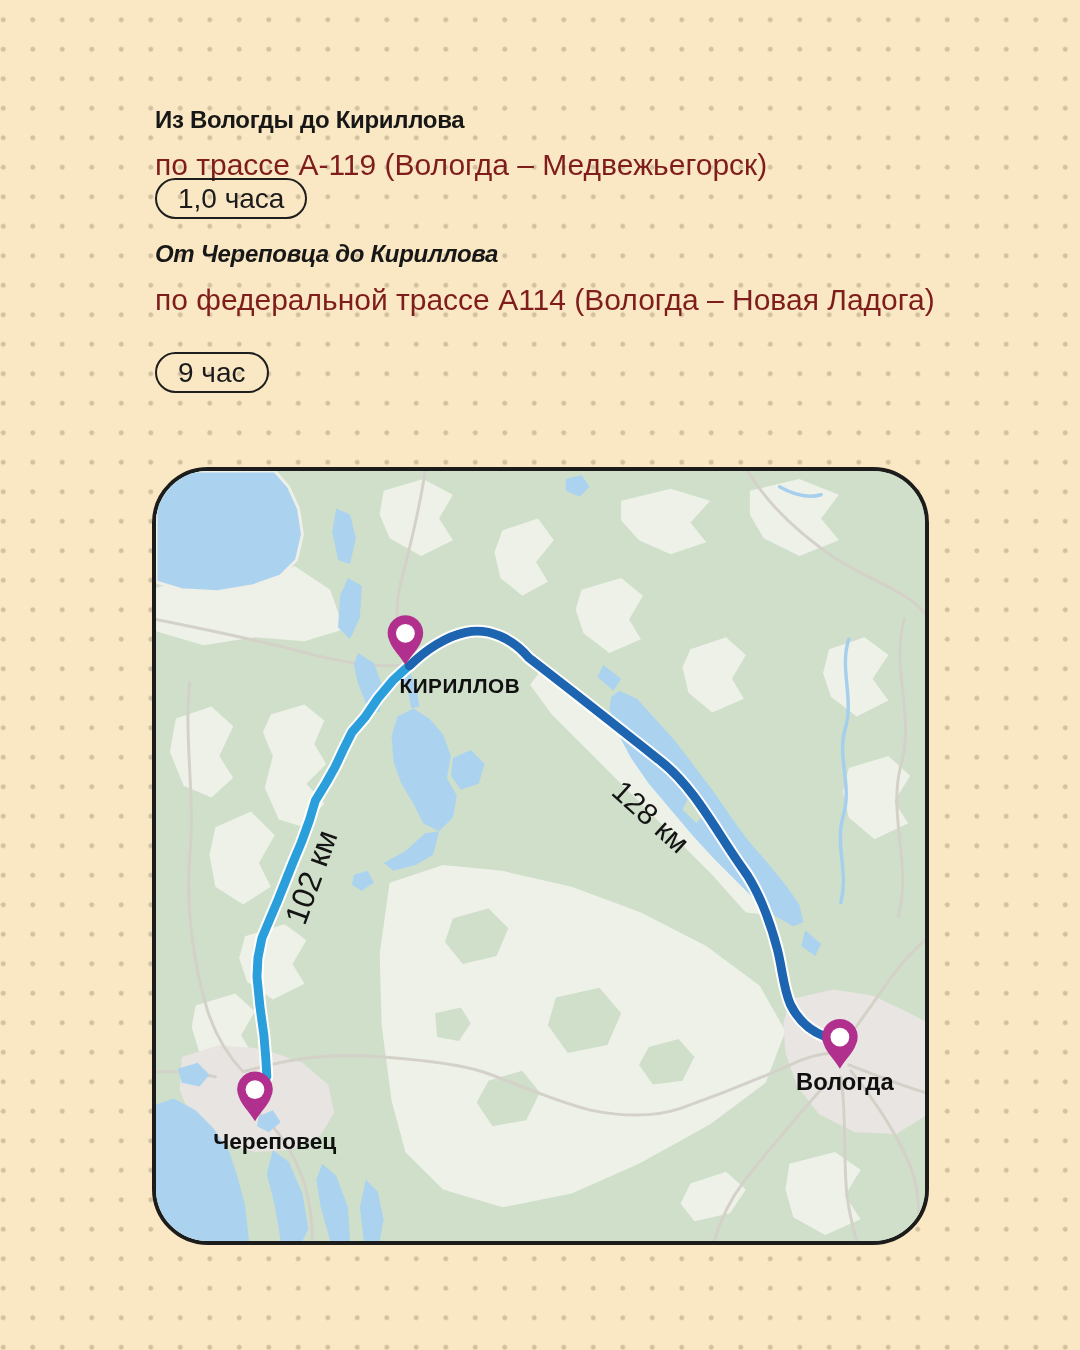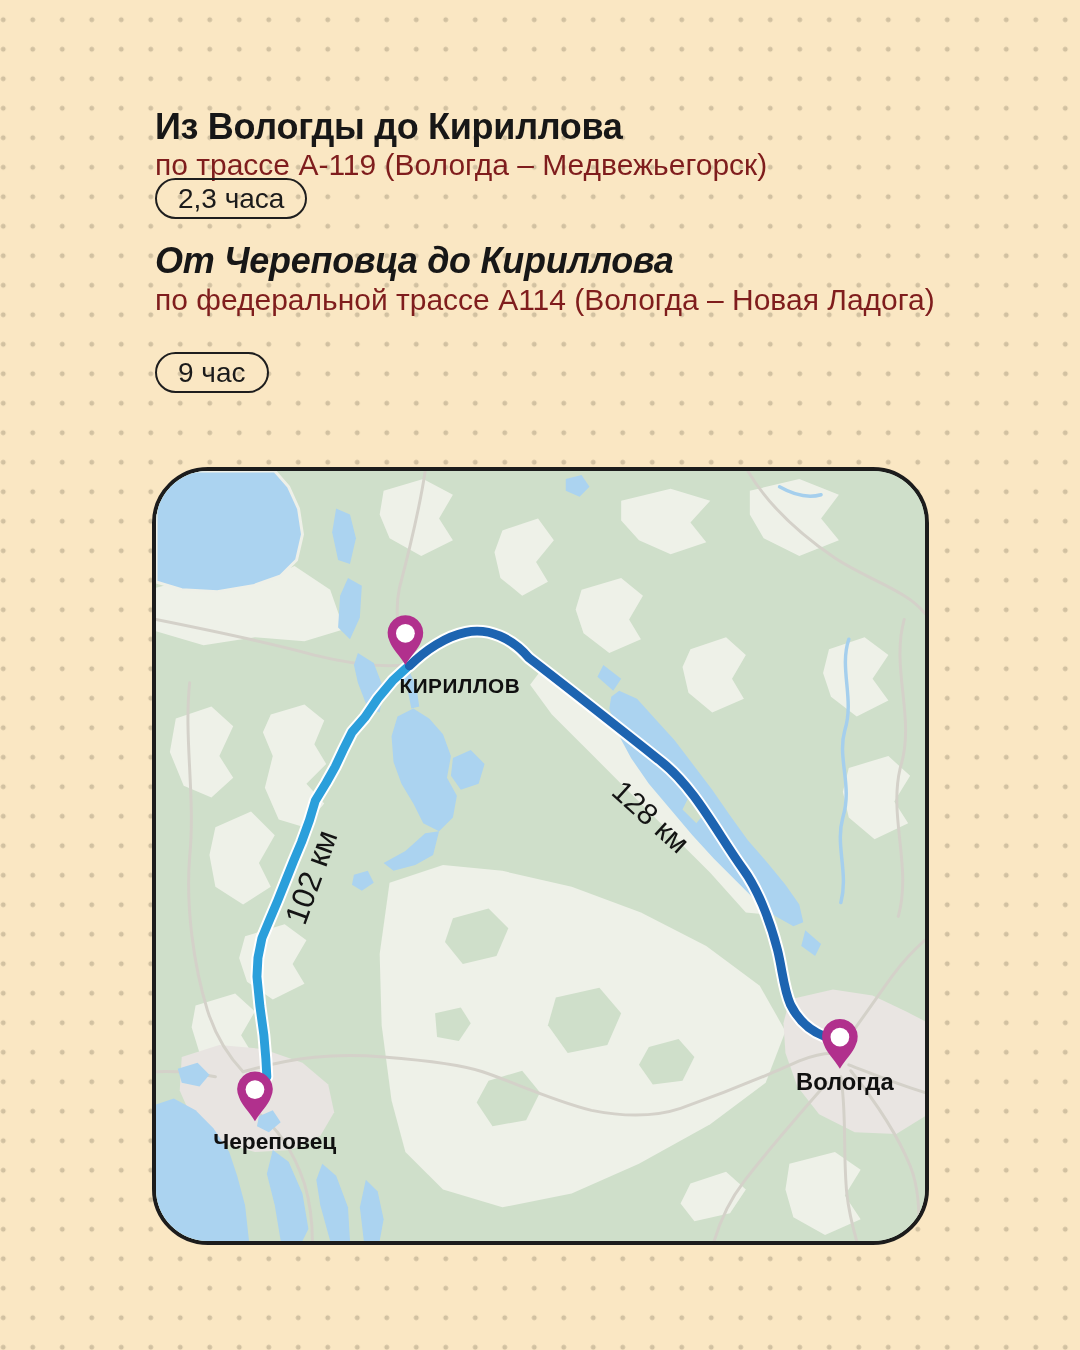--- a/index.html
+++ b/index.html
@@ -7,21 +7,21 @@
     width:1080px;height:1350px;position:relative;overflow:hidden;
     font-family:"Liberation Sans","DejaVu Sans",sans-serif;
     background-color:#fae7c3;
     background-image:radial-gradient(circle, rgba(148,136,110,.40) 2.1px, transparent 2.8px);
     background-size:29.5px 29.5px;
     background-position:18px 5px;
   }
   .text-col{position:absolute;left:155px;top:0;width:810px;}
   .h-title{
     position:absolute;left:0;
-    font-size:36px;font-weight:700;color:#171717;letter-spacing:-0.3px;white-space:nowrap;
+    font-size:24px;font-weight:700;color:#171717;letter-spacing:-0.3px;white-space:nowrap;
   }
   .h1{top:106px;}
   .h2{top:240px;font-style:italic;}
   .desc{position:absolute;left:0;font-size:30px;color:#7f1d1d;line-height:33px;white-space:nowrap;}
   .d1{top:148px;}
   .d2{top:283px;}
   .badge{
     position:absolute;left:0;box-sizing:border-box;height:41px;
     border:2.5px solid #1e1e1e;border-radius:21px;background:transparent;
     font-size:28px;color:#1b1b1b;padding:0 21px;display:flex;align-items:center;white-space:nowrap;
@@ -39,21 +39,21 @@
   .dist-label{fill:#141414;}
 </style>
 </head>
 <body>
 
 <div class="text-col">
   <div class="h-title h1">Из Вологды до Кириллова</div>
   <div class="desc d1">
     <div>по трассе А-119 (Вологда – Медвежьегорск)</div>
   </div>
-  <div class="badge b1">2,3 часа</div>
+  <div class="badge b1">1,0 часа</div>
 
   <div class="h-title h2">От Череповца до Кириллова</div>
   <div class="desc d2">
     <div>по федеральной трассе А114 (Вологда – Новая Ладога)</div>
   </div>
   <div class="badge b2">9 час</div>
 </div>
 
 <div class="map-card">
 <svg viewBox="0 0 777 778" preserveAspectRatio="none">

